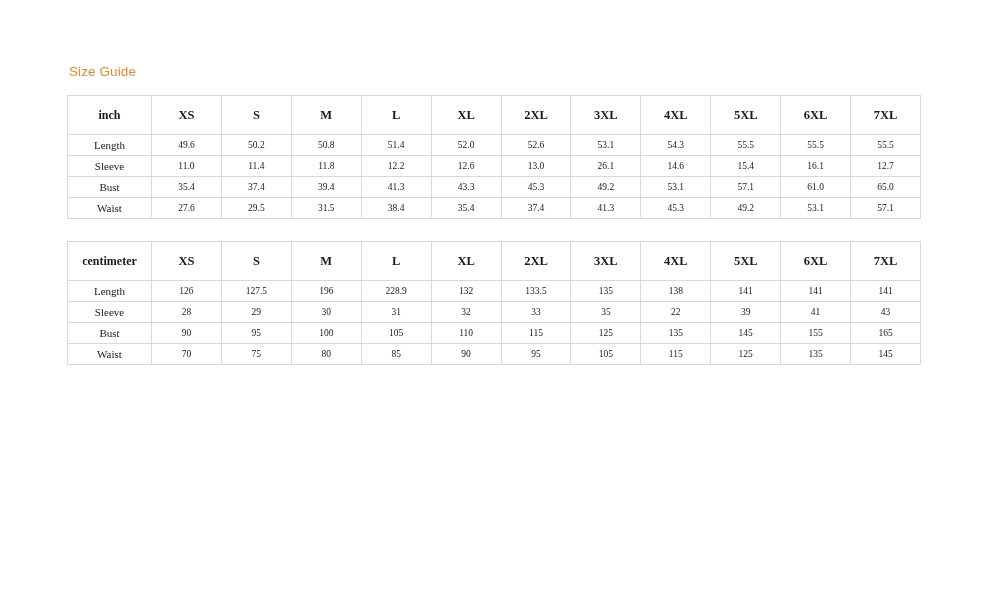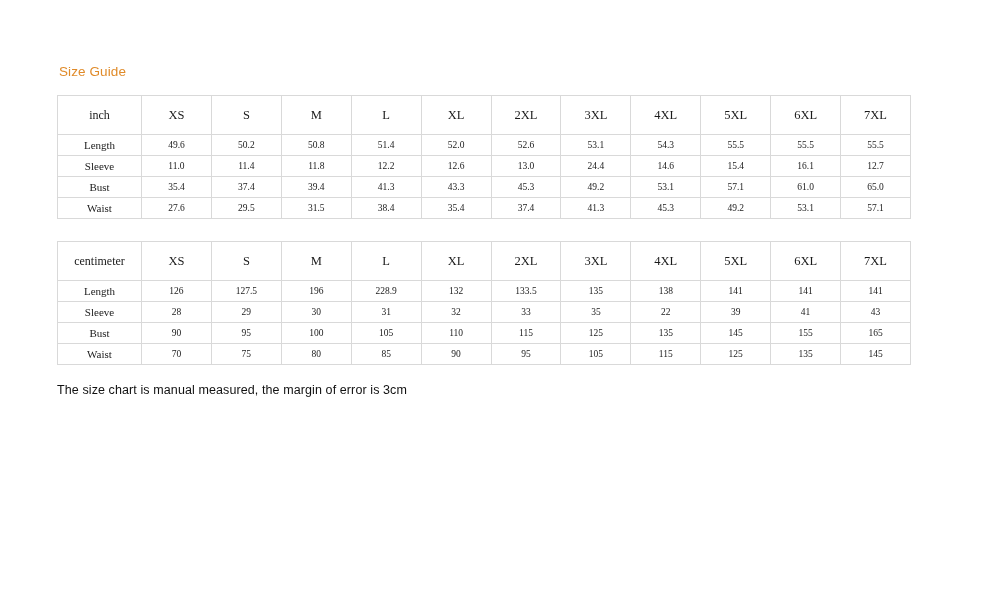--- a/index.html
+++ b/index.html
@@ -10,21 +10,21 @@
   body {
     width: 1008px;
     height: 612px;
     font-family: "Liberation Serif", serif;
     color: #000000;
     position: relative;
     overflow: hidden;
   }
   .page {
     position: absolute;
-    left: 57px;
+    left: 67px;
     top: 64px;
     width: 882px;
   }
   .guide-title {
     font-family: "Liberation Sans", sans-serif;
     font-size: 13.5px;
     color: #e08b2a;
     margin: 0 0 16px 2px;
     letter-spacing: 0.1px;
   }
@@ -37,21 +37,21 @@
   table.size-table td,
   table.size-table th {
     border: 1px solid #d9d9d9;
     text-align: center;
     font-family: "Liberation Serif", serif;
     color: #1a1a1a;
   }
   table.size-table thead th {
     height: 36px;
     font-size: 12.5px;
-    font-weight: normal;
+    font-weight: bold;
   }
   table.size-table thead th.unit-cell {
     font-size: 12px;
   }
   table.size-table tbody td {
     height: 18px;
     font-size: 9.5px;
     font-weight: normal;
   }
   table.size-table tbody td.row-label {
@@ -124,21 +124,21 @@
         <td>55.5</td>
       </tr>
       <tr>
         <td class="row-label">Sleeve</td>
         <td>11.0</td>
         <td>11.4</td>
         <td>11.8</td>
         <td>12.2</td>
         <td>12.6</td>
         <td>13.0</td>
-        <td>24.4</td>
+        <td>26.1</td>
         <td>14.6</td>
         <td>15.4</td>
         <td>16.1</td>
         <td>12.7</td>
       </tr>
       <tr>
         <td class="row-label">Bust</td>
         <td>35.4</td>
         <td>37.4</td>
         <td>39.4</td>
@@ -254,15 +254,14 @@
         <td>95</td>
         <td>105</td>
         <td>115</td>
         <td>125</td>
         <td>135</td>
         <td>145</td>
       </tr>
     </tbody>
   </table>
 
-  <div class="note">The size chart is manual measured, the margin of error is 3cm</div>
 
 </div>
 
 </body></html>

